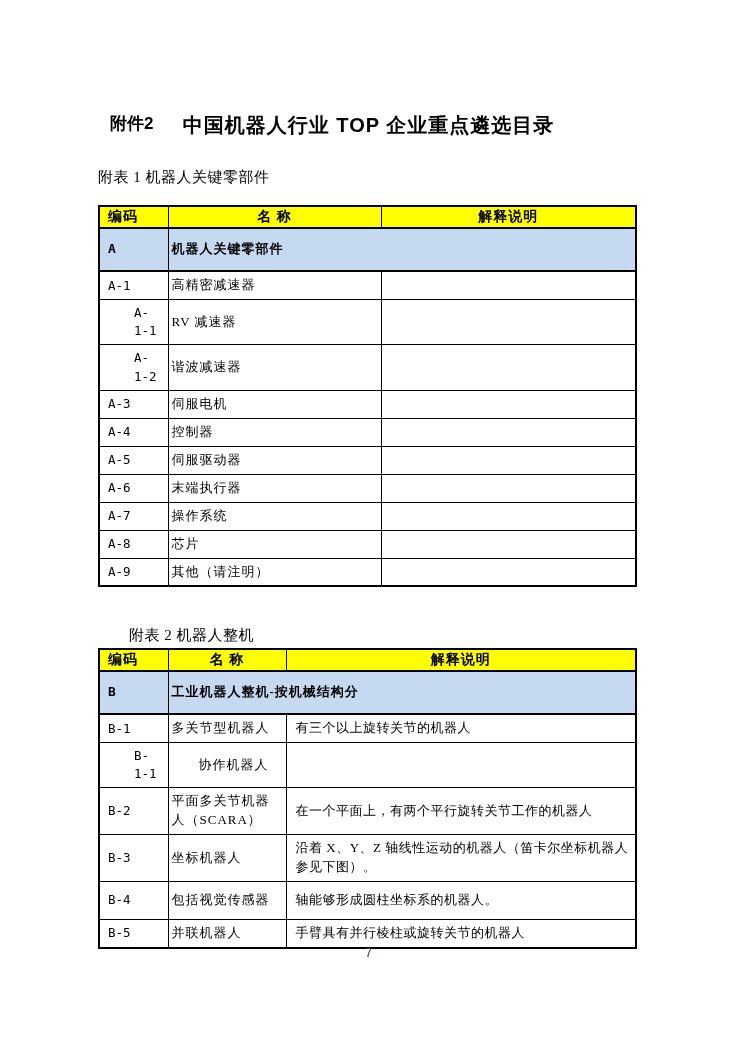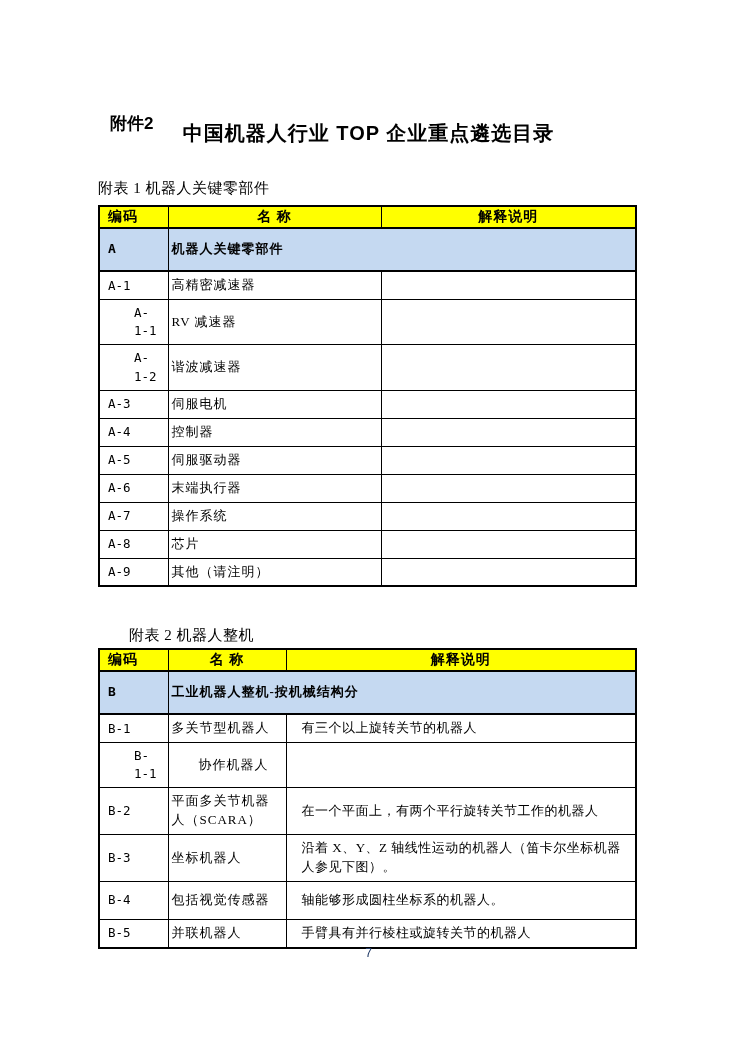--- a/index.html
+++ b/index.html
@@ -12,30 +12,30 @@
     font-family:"Liberation Serif", serif;
     color:#000;
     overflow:hidden;
   }
   .attachment-label {
     position:absolute; left:110px; top:84px;
     font-family:"Liberation Sans", sans-serif;
     font-weight:bold; font-size:17px;margin-top:28px;
   }
   .doc-title {
-    position:absolute; left:0; top:120px; width:737px;
+    position:absolute; left:0; top:112px; width:737px;
     text-align:center;
     font-family:"Liberation Sans", sans-serif;
     font-weight:bold; font-size:20px; letter-spacing:1px;
   }
   .table-caption {
     position:absolute; left:98px;
     font-size:15px; letter-spacing:0.5px;
   }
-  .caption-1 { top:179px; }
+  .caption-1 { top:168px; }
   .caption-2 { top:626px;padding-left:31px; }
 
   table.doc-table {
     position:absolute; left:98px;
     border-collapse:collapse;
     table-layout:fixed;
     width:537px;
     font-size:13px;
   }
   .table-1 { top:205px; }
@@ -74,21 +74,21 @@
     font-size:12.5px;
     padding:4px 4px 4px 8px;
   }
   td.cell-code.indent { padding-left:34px; }
   td.cell-name {
     padding:4px 6px 4px 3px;
     letter-spacing:1px;
   }
   td.cell-name.indent { padding-left:30px; }
   td.cell-desc {
-    padding:4px 6px 4px 15px;
+    padding:4px 6px 4px 9px;
     letter-spacing:0.5px;
   }
   tr.data-row { height:28px; }
   tr.tall-row { height:38px; }
 
   .page-number {
     position:absolute; left:0; top:946px; width:737px;
     text-align:center;
     font-size:12px;
     color:#1F3864;

